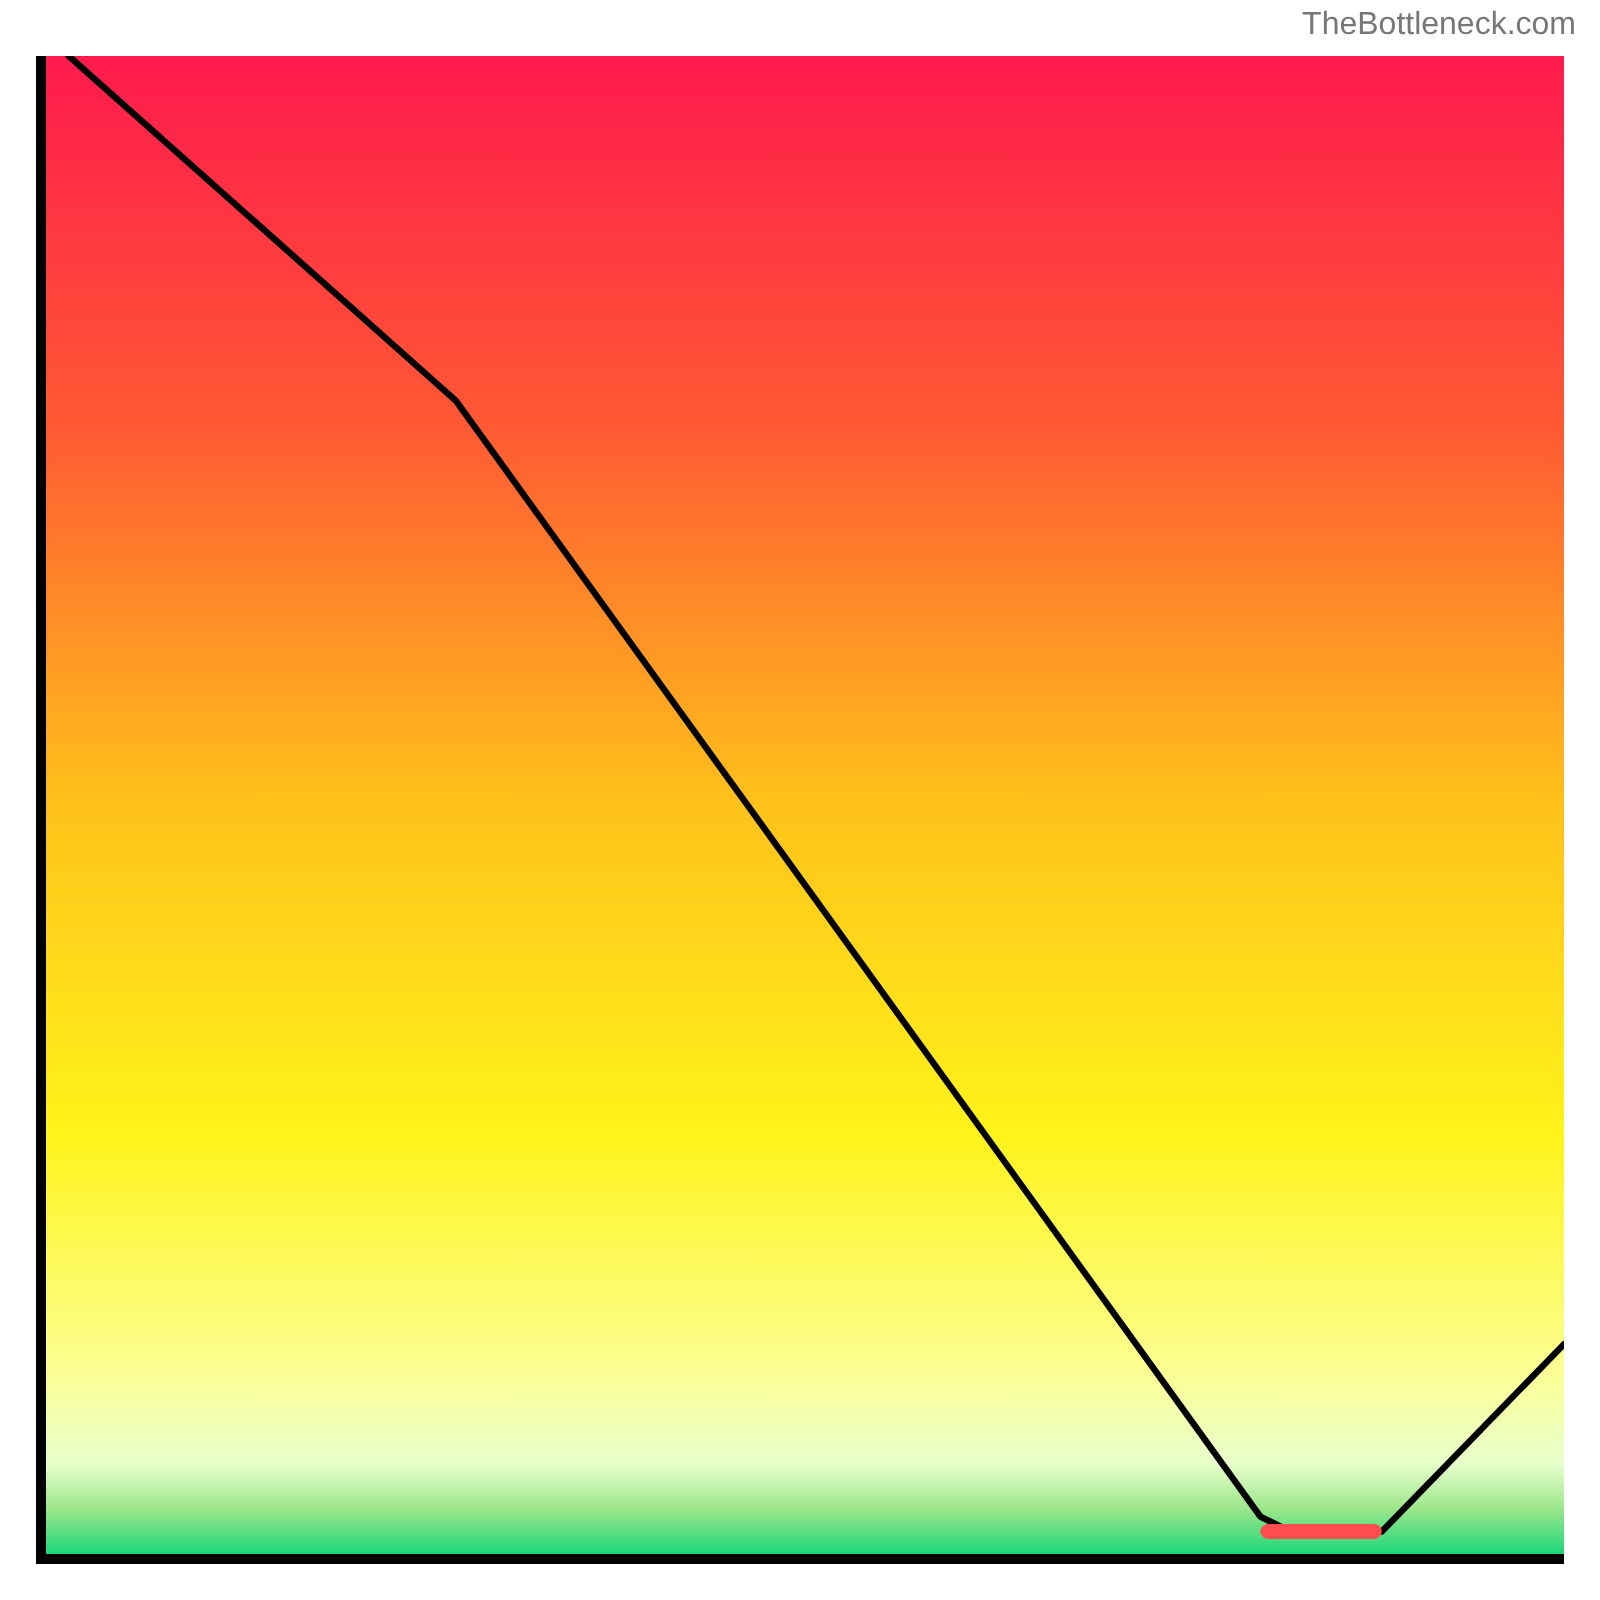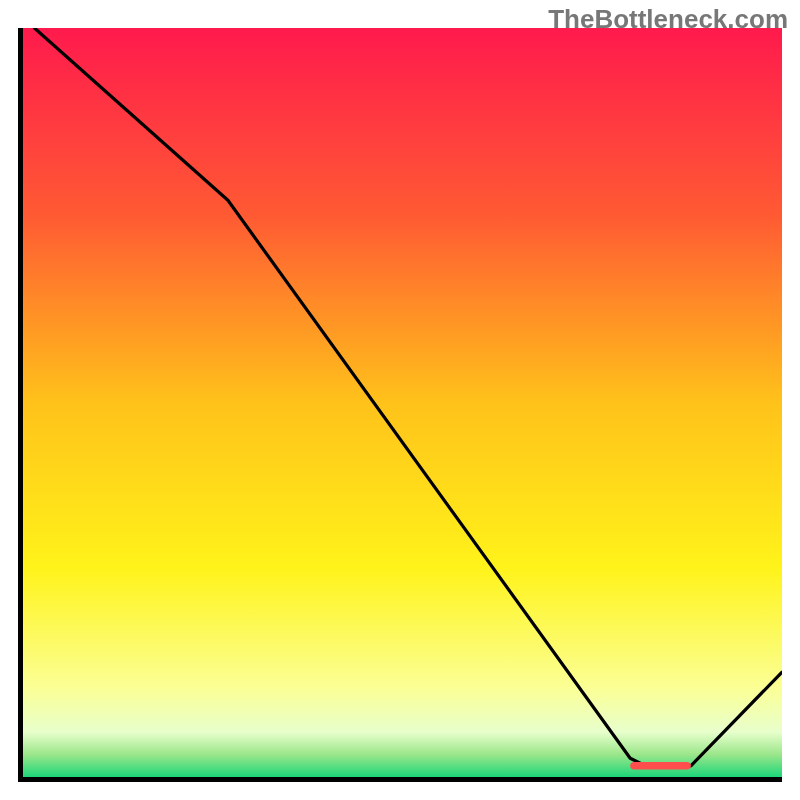--- a/index.html
+++ b/index.html
@@ -8,22 +8,22 @@
     width: 800px;
     height: 800px;
     background: #ffffff;
     font-family: Arial, sans-serif;
     position: relative;
   }
   .watermark {
     position: absolute;
     top: 4px;
     right: 12px;
-    font-size: 26px;
-    font-weight: bold;
+    font-size: 16px;
+    font-weight: normal;
     color: #777;
     letter-spacing: 0;
   }
   .plot {
     position: absolute;
     top: 28px;
     left: 18px;
     width: 764px;
     height: 754px;
     border-left: 5px solid #000;

